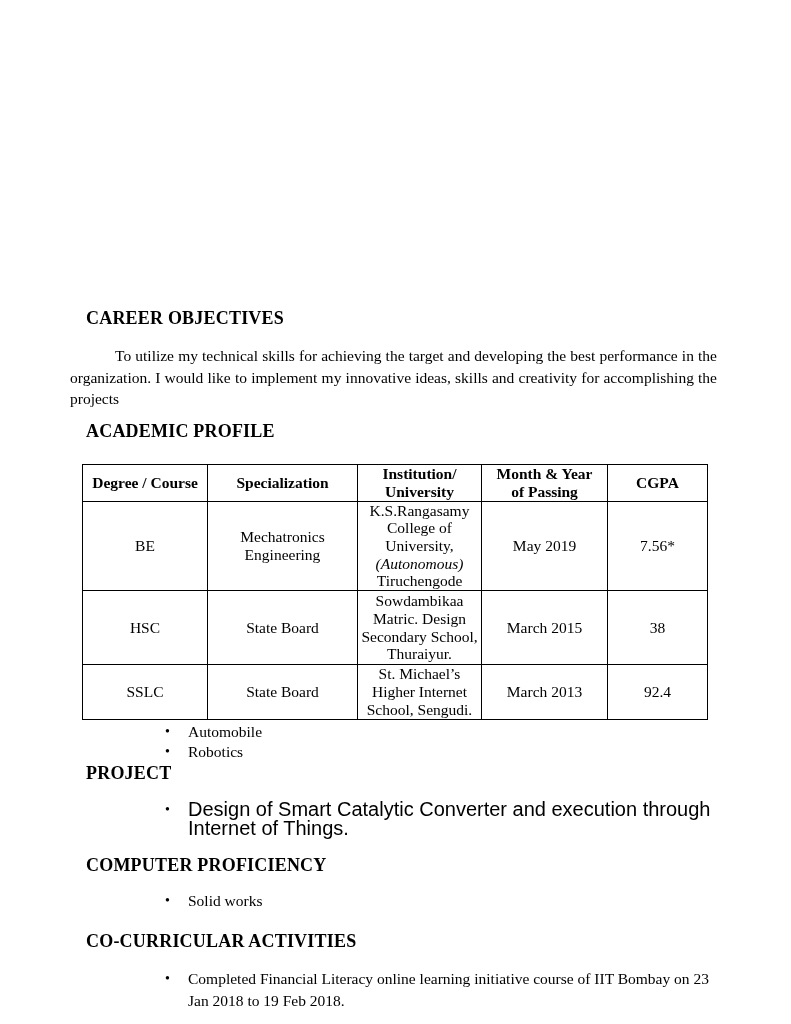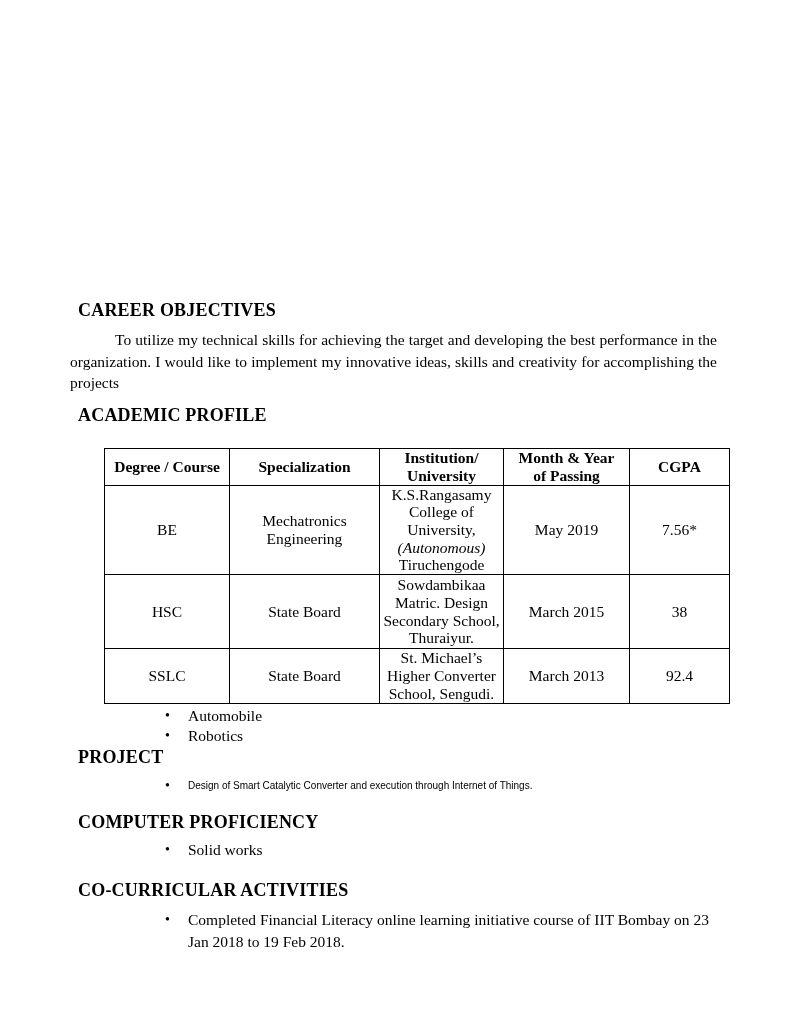--- a/index.html
+++ b/index.html
@@ -16,36 +16,36 @@
   .content {
     padding: 292px 74px 0 70px;
     width: 791px;
   }
   .section-heading {
     font-family: "Liberation Serif", "DejaVu Serif", serif;
     font-weight: bold;
     font-size: 18px;
     line-height: 21px;
     letter-spacing: 0.2px;
-    margin: 8px;
+    margin: 16px;
   }
   .objectives-paragraph {
     margin: 3px 0 7px 0;
     line-height: 21.5px;
     text-align: justify;
     text-indent: 45px;
   }
   .heading-academic   { margin-top: 11px; }
   .heading-areas      { margin-top: 1px; }
   .heading-project    { margin-top: 2px; }
   .heading-computer   { margin-top: 17px; }
   .heading-cocurricular { margin-top: 20px; }
 
   table.academic-table {
-    margin: 22px 0 0 34px;
+    margin: 22px 0 0 12px;
     width: 625px;
     border-collapse: collapse;
     table-layout: fixed;
   }
   .academic-table th, .academic-table td {
     border: 1px solid #000000;
     padding: 0 2px;
     text-align: center;
     vertical-align: middle;
     font-size: 15.5px;
@@ -71,21 +71,21 @@
     margin-top: 1px;
   }
   .bullet-dot {
     width: 23px;
     flex: 0 0 23px;
     font-size: 14px;
   }
   .bullet-text { flex: 1 1 auto; }
   .project-item .bullet-text {
     font-family: "Liberation Sans", "DejaVu Sans", sans-serif;
-    font-size: 10px;
+    font-size: 20px;
   }
   .project-item { margin-top: 4px; line-height: 19px; }
   .cocurricular-item { line-height: 22px; margin-top: 2px; }
   .cocurricular-item .bullet-text { max-width: 529px; }
 </style>
 </head>
 <body>
 
 <div class="content">
 
@@ -134,21 +134,21 @@
             <div>Thuraiyur.</div>
           </td>
         <td>March 2015</td>
         <td>38</td>
       </tr>
       <tr class="row-sslc">
         <td>SSLC</td>
         <td>State Board</td>
         <td>
             <div>St. Michael’s</div>
-            <div>Higher Converter</div>
+            <div>Higher Internet</div>
             <div>School, Sengudi.</div>
           </td>
         <td>March 2013</td>
         <td>92.4</td>
       </tr>
     </tbody>
   </table>
 
   <div class="bullet-list">
     <div class="bullet-item">

